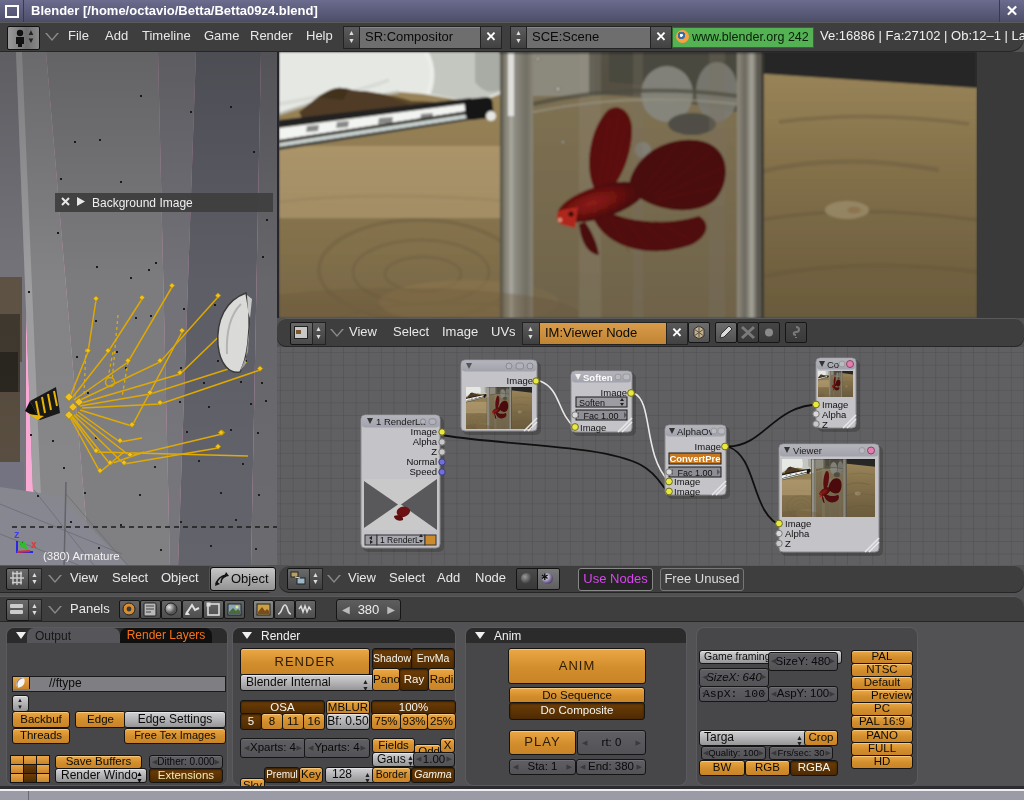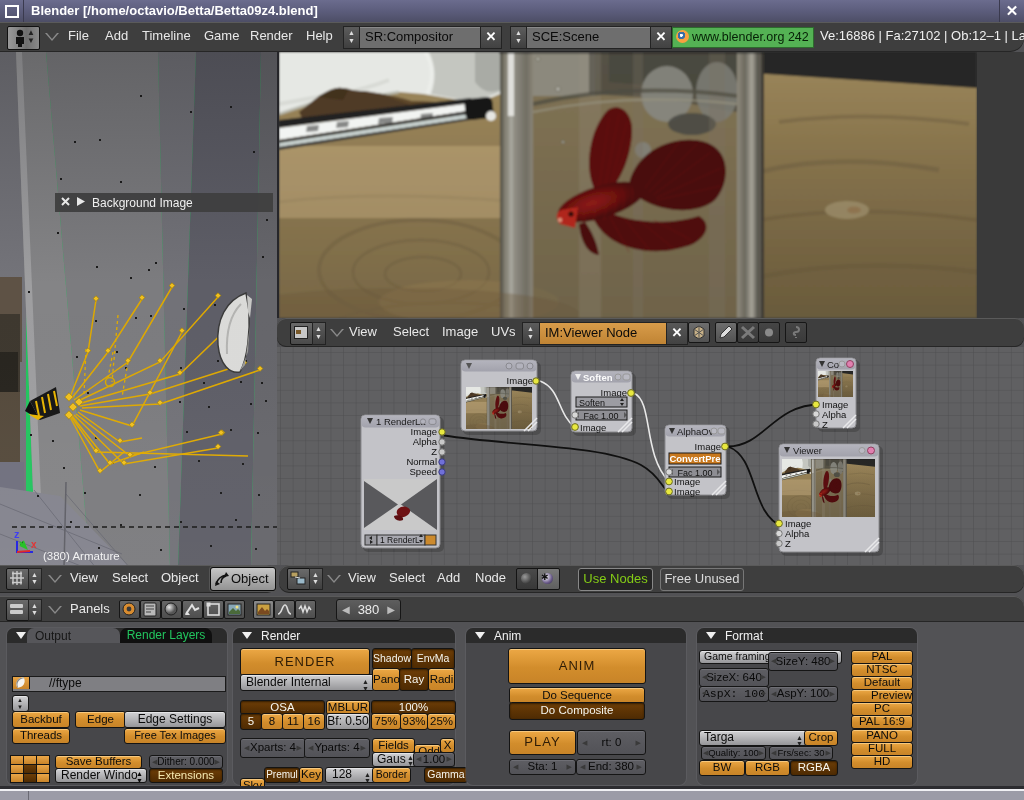--- a/index.html
+++ b/index.html
@@ -199,21 +199,21 @@
   <div class="stp" style="left:510px;top:4px;width:16px;height:21px;">
       <span style="position:absolute;left:4px;top:2px;color:#ddd;font-size:7px;line-height:8px;">▲<br>▼</span>
     </div>
   <div class="fld" style="left:526px;top:4px;width:124px;height:21px;line-height:20px;padding-left:5px;">SCE:Scene</div>
   <div class="xbtn" style="left:650px;top:4px;width:20px;height:21px;line-height:20px;font-size:13px;">✕</div>
   <div class="abs" style="left:672px;top:5px;width:138px;height:19px;background:#54b254;border:1px solid #2d6b2d;color:#062006;font-size:12.5px;line-height:19px;padding-left:2px;">
     <span style="display:inline-block;width:13px;height:13px;vertical-align:-2px;margin:0 3px 0 1px;border-radius:50%;background:radial-gradient(circle at 42% 42%,#fff 0 13%,#3a6ea5 14% 34%,#f8a140 35%);"></span>www.blender.org 242</div>
   <span class="menu" style="left:820px;color:#f0f0f0;white-space:nowrap;">Ve:16886 | Fa:27102 | Ob:12–1 | La</span>
 </div>
 
-<div id="v3d" class="abs" style="left:0;top:52px;width:277px;height:513px;background:#22c55e;overflow:hidden;">
+<div id="v3d" class="abs" style="left:0;top:52px;width:277px;height:513px;background:#f9a8d4;overflow:hidden;">
 <svg width="277" height="516" style="position:absolute;left:0;top:0;" font-family="Liberation Sans, sans-serif">
 
  <rect x="0" y="0" width="26" height="516" fill="#74747a"></rect>
  <rect x="0" y="225" width="22" height="85" fill="#5e5245"></rect>
  <rect x="0" y="262" width="20" height="78" fill="#3e382f"></rect>
  <rect x="0" y="300" width="18" height="40" fill="#28251f"></rect>
  <rect x="0" y="340" width="20" height="70" fill="#554a3c"></rect>
  <rect x="0" y="410" width="24" height="106" fill="#70707e"></rect>
 
  <polygon points="16,0 46,0 90,516 36,516" fill="#848486"></polygon>
@@ -591,21 +591,21 @@
   <span class="menu" style="left:110px;top:5px;">Select</span>
   <span class="menu" style="left:158px;top:5px;">Add</span>
   <span class="menu" style="left:196px;top:5px;">Node</span>
   <div class="abs" style="left:237px;top:3px;width:21px;height:20px;background:linear-gradient(#4a4a4a,#383838);border:1px solid #141414;border-radius:2px 0 0 2px;">
     <span style="position:absolute;left:4px;top:4px;width:11px;height:11px;border-radius:50%;background:radial-gradient(circle at 35% 35%,#9a9a9a,#3c3c3c 70%);"></span>
   </div>
   <div class="abs" style="left:258px;top:3px;width:21px;height:20px;background:linear-gradient(#7a7a7a,#5f5f5f);border:1px solid #141414;border-radius:0 2px 2px 0;">
     <span style="position:absolute;left:4px;top:4px;width:11px;height:11px;border-radius:50%;background:radial-gradient(circle at 35% 35%,#fff,#6a5a8a 60%,#2a2a3a);"></span>
     <span style="position:absolute;left:3px;top:3px;color:#111;font-size:9px;">✱</span>
   </div>
-  <div class="abs" style="left:299px;top:3px;width:73px;height:21px;background:#252525;border:1px solid #888;border-radius:3px;color:#84cc16;font-size:13px;text-align:center;line-height:20px;">Use Nodes</div>
+  <div class="abs" style="left:299px;top:3px;width:73px;height:21px;background:#252525;border:1px solid #888;border-radius:3px;color:#d946ef;font-size:13px;text-align:center;line-height:20px;">Use Nodes</div>
   <div class="abs" style="left:381px;top:3px;width:82px;height:21px;background:#404040;border:1px solid #777;border-radius:3px;color:#dcdcdc;font-size:13px;text-align:center;line-height:20px;">Free Unused</div>
 </div>
 
 <div id="butshdr" class="abs hdr" style="left:0;top:596px;width:1024px;height:26px;border-radius:0 10px 0 0;">
   <div class="abs" style="left:6px;top:3px;width:22px;height:20px;background:linear-gradient(#6a6a6a,#4a4a4a);border:1px solid #141414;border-radius:2px;">
     <svg width="20" height="18">
         <rect x="3" y="4" width="13" height="4" rx="1" fill="#ccc"></rect>
         <rect x="3" y="10" width="13" height="4" rx="1" fill="#ccc"></rect>
       </svg>
   </div>
@@ -659,21 +659,21 @@
   <div class="abs" style="left:336px;top:3px;width:63px;height:20px;background:linear-gradient(#5e5e5e,#474747);border:1px solid #161616;border-radius:3px;color:#ececec;font-size:13px;text-align:center;line-height:19px;"><span style="position:absolute;left:5px;top:0;color:#bbb;font-size:10px;">◀</span>380<span style="position:absolute;right:5px;top:0;color:#bbb;font-size:10px;">▶</span></div>
 </div>
 
 <div id="buts" class="abs" style="left:0;top:622px;width:1024px;height:164px;background:#525255;overflow:hidden;">
 
  <div class="pnl" style="left:7px;top:6px;width:220px;height:157px;">
   <div class="phd">
         <span style="position:absolute;left:20px;top:0;width:93px;height:15px;background:#56565a;border-radius:7px 7px 0 0;"></span>
         <span class="ptr"></span>
         <span style="position:absolute;left:28px;top:1px;color:#161616;">Output</span>
-    <div style="position:absolute;left:113px;top:0;width:92px;height:15px;background:#0f0f0f;border-radius:7px 7px 0 0;color:#22c55e;text-align:center;line-height:15px;">Render Layers</div>
+    <div style="position:absolute;left:113px;top:0;width:92px;height:15px;background:#0f0f0f;border-radius:7px 7px 0 0;color:#f97316;text-align:center;line-height:15px;">Render Layers</div>
   </div>
   <div class="gf" style="left:5px;top:48px;width:212px;height:14px;line-height:13px;"><span class="fico"></span><span style="margin-left:36px;">//ftype</span></div>
   <div class="sb" style="left:5px;top:67px;width:15px;height:15px;">
         <span style="position:absolute;left:4px;top:1px;color:#1a1a1a;font-size:6px;line-height:7px;">▲<br>▼</span>
       </div>
   <div class="ob" style="left:5px;top:83px;width:56px;height:15px;line-height:14px;">Backbuf</div>
   <div class="ob" style="left:68px;top:83px;width:49px;height:15px;line-height:14px;">Edge</div>
   <div class="sb" style="left:117px;top:83px;width:100px;height:15px;line-height:14px;text-align:center;">Edge Settings</div>
   <div class="ob" style="left:5px;top:100px;width:56px;height:14px;line-height:13px;">Threads</div>
   <div class="ob" style="left:117px;top:100px;width:100px;height:14px;line-height:13px;"><span style="font-size:11px;">Free Tex Images</span></div>
@@ -722,44 +722,40 @@
   <div class="ob" style="left:139px;top:110px;width:41px;height:13px;line-height:12px;">Fields</div>
   <div class="ob" style="left:181px;top:116px;width:25px;height:13px;line-height:12px;text-align:right;">Odd</div>
   <div class="ob" style="left:207px;top:110px;width:13px;height:13px;line-height:12px;">X</div>
   <div class="sb" style="left:139px;top:124px;width:40px;height:13px;line-height:12px;padding-left:4px;">Gaus<span style="position:absolute;right:3px;top:-1px;font-size:7px;color:#222;">▲</span><span style="position:absolute;right:3px;top:5px;font-size:7px;color:#222;">▼</span></div>
   <div class="gb" style="left:180px;top:124px;width:40px;height:13px;line-height:12px;"><span class="arr" style="position:absolute;left:2px;">◀</span>1.00<span class="arr" style="position:absolute;right:2px;">▶</span></div>
   <div class="ob" style="left:7px;top:139px;width:23px;height:14px;line-height:13px;margin-top:11px;">Sky</div>
   <div class="db" style="left:31px;top:139px;width:34px;height:14px;line-height:13px;"><span style="font-size:10px;">Premul</span></div>
   <div class="ob" style="left:66px;top:139px;width:22px;height:14px;line-height:13px;">Key</div>
   <div class="sb" style="left:92px;top:139px;width:43px;height:14px;line-height:13px;padding-left:6px;">128<span style="position:absolute;right:4px;top:0;font-size:7px;color:#222;">▲</span><span style="position:absolute;right:4px;top:6px;font-size:7px;color:#222;">▼</span></div>
   <div class="ob" style="left:139px;top:139px;width:37px;height:14px;line-height:13px;"><span style="font-size:10.5px;">Border</span></div>
-  <div class="db" style="left:191px;top:139px;width:42px;height:14px;line-height:13px;"><span style="font-size:10.5px;">Gamma</span></div>
+  <div class="db" style="left:178px;top:139px;width:42px;height:14px;line-height:13px;font-style:italic;"><span style="font-size:10.5px;">Gamma</span></div>
  </div>
 
  <div class="pnl" style="left:466px;top:6px;width:220px;height:157px;">
   <div class="phd">
         <span class="ptr"></span>
         <span style="position:absolute;left:28px;top:1px;">Anim</span>
       </div>
   <div class="ob" style="left:42px;top:20px;width:136px;height:34px;line-height:34px;font-size:13px;letter-spacing:1px;color:#2e1c06;">ANIM</div>
   <div class="ob" style="left:43px;top:59px;width:134px;height:15px;line-height:14px;"><span style="font-size:11.5px;">Do Sequence</span></div>
   <div class="db" style="left:43px;top:74px;width:134px;height:16px;line-height:15px;"><span style="font-size:11.5px;">Do Composite</span></div>
   <div class="ob" style="left:43px;top:102px;width:65px;height:23px;line-height:22px;font-size:13px;letter-spacing:1px;color:#2e1c06;">PLAY</div>
   <div class="gb" style="left:111px;top:102px;width:67px;height:23px;line-height:22px;"><span class="arr" style="position:absolute;left:4px;top:1px;">◀</span>rt: 0<span class="arr" style="position:absolute;right:4px;top:1px;">▶</span></div>
   <div class="gb" style="left:43px;top:131px;width:65px;height:14px;line-height:13px;"><span class="arr" style="position:absolute;left:3px;">◀</span>Sta: 1<span class="arr" style="position:absolute;right:3px;">▶</span></div>
   <div class="gb" style="left:110px;top:131px;width:68px;height:14px;line-height:13px;"><span class="arr" style="position:absolute;left:3px;">◀</span>End: 380<span class="arr" style="position:absolute;right:3px;">▶</span></div>
  </div>
 
  <div class="pnl" style="left:697px;top:6px;width:220px;height:157px;">
-  <div class="phd">
-        <span class="ptr"></span>
-        <span style="position:absolute;left:28px;top:1px;">Format</span>
-      </div>
   <div class="sb" style="left:2px;top:22px;width:137px;height:12px;line-height:11px;padding-left:4px;"><span style="font-size:10.5px;">Game framing settings</span></div>
-  <div class="gb" style="left:2px;top:40px;width:68px;height:17px;line-height:16px;"><span class="arr" style="position:absolute;left:2px;">◀</span>SizeX: 640<span class="arr" style="position:absolute;right:2px;">▶</span></div>
+  <div class="gb" style="left:2px;top:40px;width:68px;height:17px;line-height:16px;font-style:italic;"><span class="arr" style="position:absolute;left:2px;">◀</span>SizeX: 640<span class="arr" style="position:absolute;right:2px;">▶</span></div>
   <div class="gb" style="left:71px;top:24px;width:68px;height:17px;line-height:16px;"><span class="arr" style="position:absolute;left:2px;">◀</span>SizeY: 480<span class="arr" style="position:absolute;right:2px;">▶</span></div>
   <div class="gb" style="left:2px;top:58px;width:68px;height:14px;line-height:13px;font-family:Liberation Mono, monospace;"><span class="arr" style="position:absolute;left:2px;">◀</span>AspX: 100<span class="arr" style="position:absolute;right:2px;">▶</span></div>
   <div class="gb" style="left:71px;top:58px;width:68px;height:14px;line-height:13px;"><span class="arr" style="position:absolute;left:2px;">◀</span>AspY: 100<span class="arr" style="position:absolute;right:2px;">▶</span></div>
   <div class="sb" style="left:2px;top:102px;width:103px;height:14px;line-height:13px;padding-left:4px;">Targa<span style="position:absolute;right:4px;top:0;font-size:7px;color:#222;">▲</span><span style="position:absolute;right:4px;top:6px;font-size:7px;color:#222;">▼</span></div>
   <div class="ob" style="left:107px;top:102px;width:32px;height:14px;line-height:13px;">Crop</div>
   <div class="gb" style="left:4px;top:118px;width:63px;height:12px;line-height:11px;"><span class="arr" style="position:absolute;left:1px;">◀</span><span style="font-size:9.5px;">Quality: 100</span><span class="arr" style="position:absolute;right:1px;">▶</span></div>
   <div class="gb" style="left:72px;top:118px;width:62px;height:12px;line-height:11px;"><span class="arr" style="position:absolute;left:1px;">◀</span><span style="font-size:9.5px;">Frs/sec: 30</span><span class="arr" style="position:absolute;right:1px;">▶</span></div>
   <div class="ob" style="left:2px;top:132px;width:44px;height:14px;line-height:13px;">BW</div>
   <div class="ob" style="left:48px;top:132px;width:43px;height:14px;line-height:13px;">RGB</div>
   <div class="db" style="left:93px;top:132px;width:46px;height:14px;line-height:13px;">RGBA</div>

